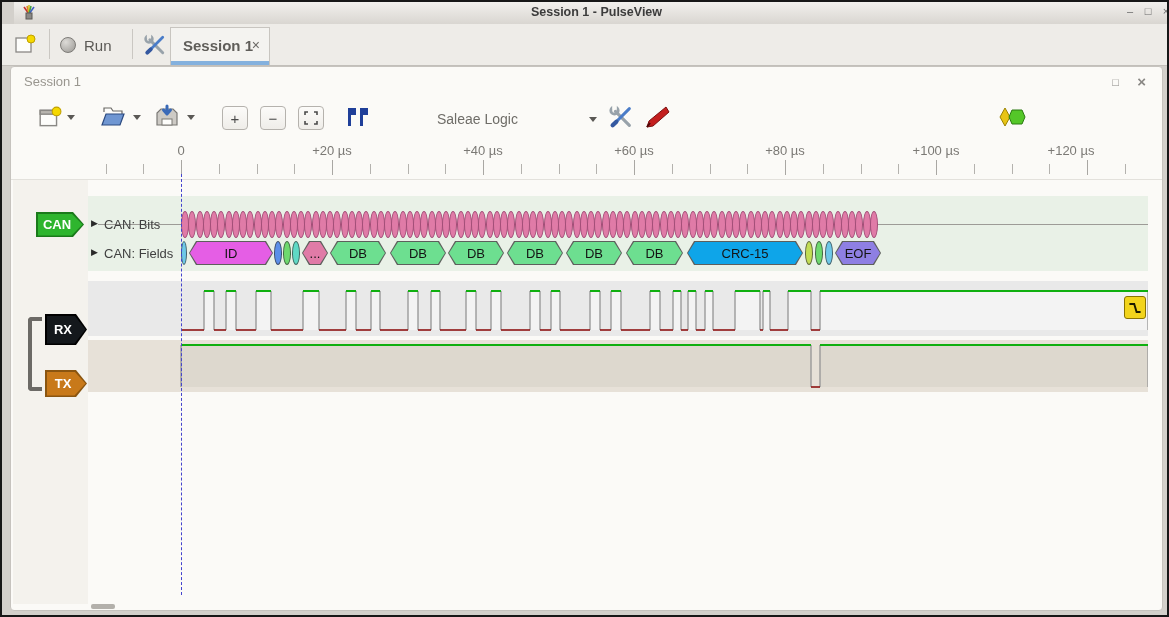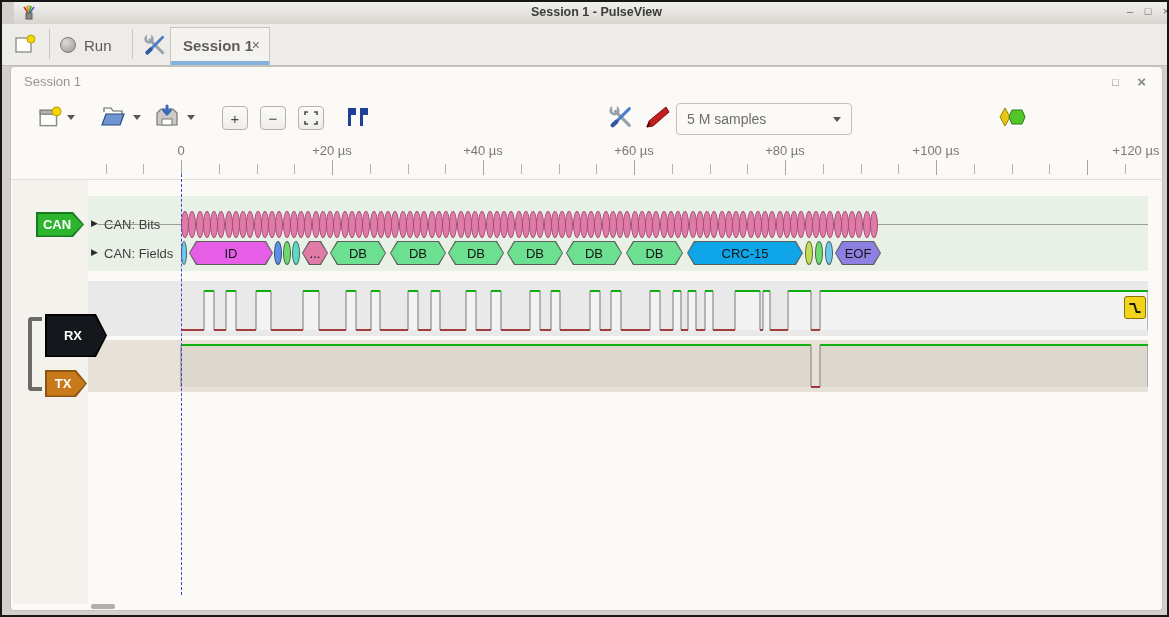--- a/index.html
+++ b/index.html
@@ -170,42 +170,42 @@
       </svg>
     </div>
 
     <div class="sbtn" style="left:334px;top:38px;width:26px;height:24px;">
       <svg width="24" height="22" viewBox="0 0 24 22">
         <path d="M2 2 H10 V9 H5 V20 H2 Z" fill="#1f3f99"></path>
         <path d="M14 2 H22 V9 H17 V20 H14 Z" fill="#1f3f99"></path>
       </svg>
     </div>
 
+    <div class="flatcombo" style="left:426px;width:160px;">
+      <span>Saleae Logic</span>
+      <span class="dd" style="margin-left:auto;"></span>
+    </div>
 
     <div class="sbtn" style="left:596px;top:36px;width:28px;height:28px;">
       <svg width="26" height="26" viewBox="0 0 28 28">
         <circle cx="7" cy="7" r="4" fill="none" stroke="#98a2aa" stroke-width="3"></circle>
         <rect x="4.5" y="1" width="5" height="5" fill="#fbfaf7"></rect>
         <path d="M8 8 L23 23" stroke="#98a2aa" stroke-width="3.4" stroke-linecap="round"></path>
         <path d="M23 5 L7 21" stroke="#4a7cc8" stroke-width="3.2" stroke-linecap="round"></path>
         <path d="M5 23 L9 19" stroke="#3458a0" stroke-width="4.6" stroke-linecap="round"></path>
       </svg>
     </div>
 
     <div class="sbtn" style="left:632px;top:36px;width:28px;height:28px;">
       <svg width="26" height="26" viewBox="0 0 26 26">
         <path d="M22 3 L25 8 L9 22 L3 23 L5 17 Z" fill="#c41e1e" stroke="#7a1010" stroke-width="1"></path>
         <path d="M3 23 L6 19" stroke="#500808" stroke-width="2"></path>
       </svg>
     </div>
 
-    <div class="combo" style="left:665px;width:176px;">
-      <span>5 M samples</span>
-      <span class="dd"></span>
-    </div>
 
     <div class="sbtn" style="left:988px;top:40px;width:28px;height:20px;">
       <svg width="28" height="20" viewBox="0 0 28 20">
         <path d="M6 1 L11 10 L6 19 L1 10 Z" fill="#e8c415" stroke="#9a8200" stroke-width="1"></path>
         <path d="M13 3 L23 3 L26 10 L23 17 L13 17 L10 10 Z" fill="#54c728" stroke="#2a7a10" stroke-width="1"></path>
       </svg>
     </div>
 
     <div id="ruler">
         <div class="tickm" style="left: 94.5px;"></div>
@@ -235,21 +235,21 @@
         <div class="tickm" style="left: 1000.5px;"></div>
         <div class="tickm" style="left: 1038.25px;"></div>
         <div class="tickM" style="left: 1076px;"></div>
         <div class="tickm" style="left: 1113.75px;"></div>
         <div class="ruler-label" style="left: 170px;">0</div>
         <div class="ruler-label" style="left: 321px;">+20 µs</div>
         <div class="ruler-label" style="left: 472px;">+40 µs</div>
         <div class="ruler-label" style="left: 623px;">+60 µs</div>
         <div class="ruler-label" style="left: 774px;">+80 µs</div>
         <div class="ruler-label" style="left: 925px;">+100 µs</div>
-        <div class="ruler-label" style="left: 1125px;">+120 µs</div>
+        <div class="ruler-label" style="left: 1060px;">+120 µs</div>
       </div>
     <div class="ruler-base"></div>
 
     <div class="left-pane"></div>
     <div class="band can"></div>
     <div class="band rx"></div>
     <div class="band tx"></div>
 
     <div class="tag" style="left:25px;top:145px;width:48px;height:25px;">
       <span class="outer arrowclip" style="background:#1a7a1a;"></span>
@@ -403,21 +403,21 @@
         <div class="foval" style="left: 624px; width: 8px; background: rgb(194, 221, 85);"></div>
         <div class="foval" style="left: 634px; width: 8px; background: rgb(110, 217, 110);"></div>
         <div class="foval" style="left: 644px; width: 8px; background: rgb(110, 200, 232);"></div>
         <div class="fhex" style="left: 654px; width: 46px;">
           <span class="edge hexclip"></span>
           <span class="fill hexclip" style="background: rgb(142, 127, 227);">EOF</span>
         </div>
       </div>
 
     <div class="bracket"></div>
-    <div class="tag" style="left:34px;top:247px;width:42px;height:43px;padding-left:20px;">
+    <div class="tag" style="left:34px;top:247px;width:42px;height:31px;">
       <span class="outer arrowclip" style="background:#000;"></span>
       <span class="inner arrowclip" style="background:#14181c;">RX</span>
     </div>
     <div class="tag" style="left:34px;top:303px;width:42px;height:27px;">
       <span class="outer arrowclip" style="background:#8a5510;"></span>
       <span class="inner arrowclip" style="background:#c8791a;">TX</span>
     </div>
 
     <svg id="rxwave" style="position:absolute;left:77px;top:214px;" width="1060" height="55">
         <rect x="116" y="10" width="10" height="39" fill="rgba(255,255,255,0.45)"></rect>

